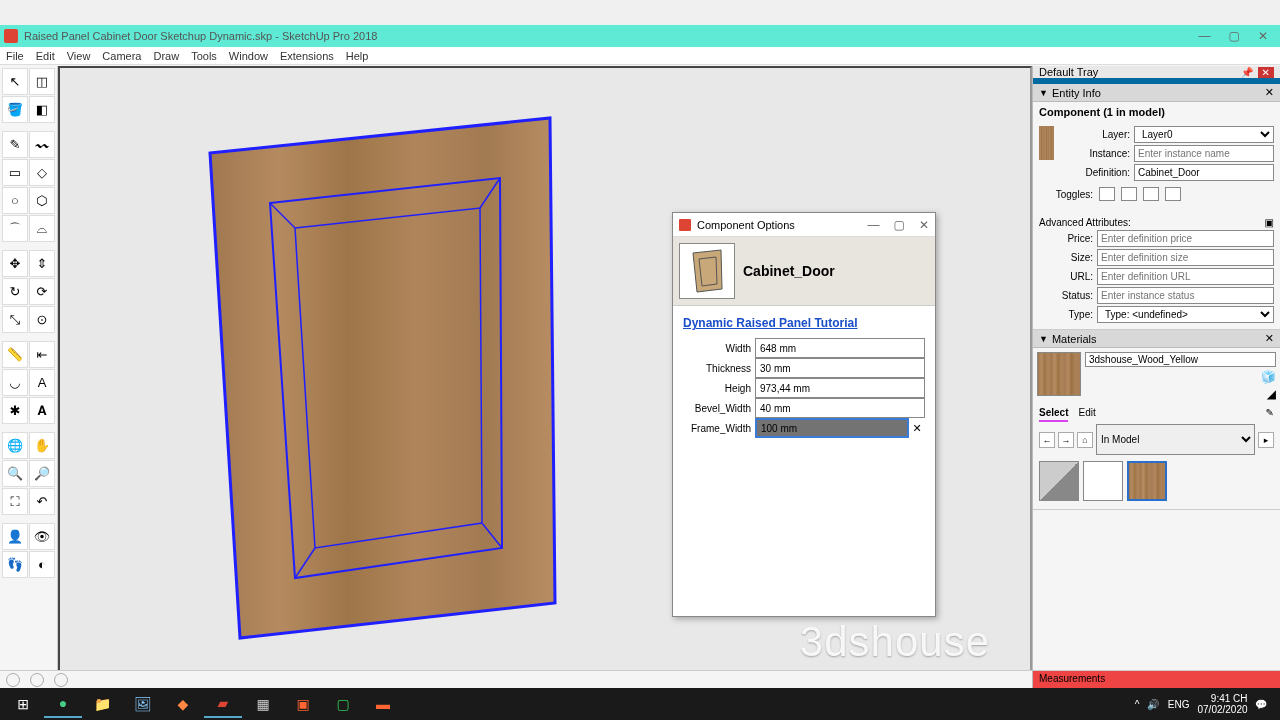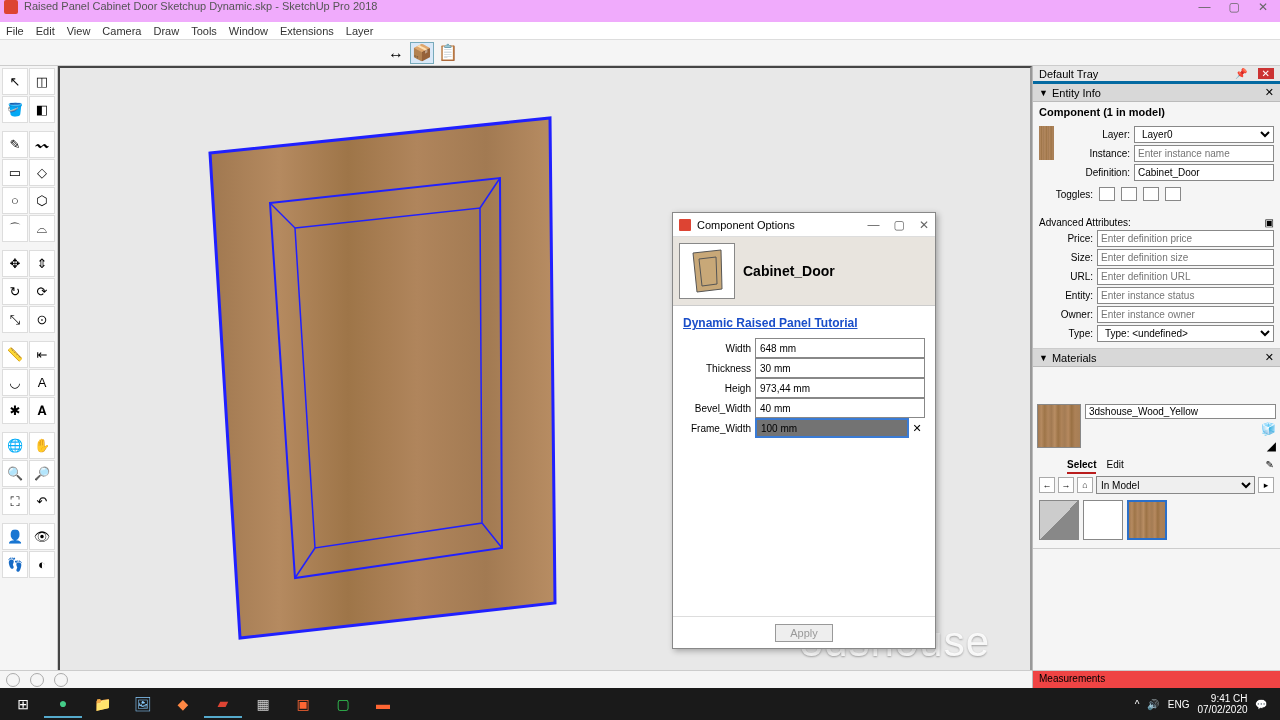--- a/index.html
+++ b/index.html
@@ -1,19 +1,19 @@
 <!DOCTYPE html>
 <html><head>
 <meta charset="utf-8">
 <style>
 * { margin: 0; padding: 0; box-sizing: border-box; font-family: "Segoe UI", Tahoma, sans-serif; }
 body { width: 1280px; height: 720px; background: #f0f0f0; overflow: hidden; position: relative; }
 
 
-.titlebar { height: 22px; background: #f0abfc; display: flex; align-items: flex-start; padding: 0 4px; font-size: 11px; color: #555; }
+.titlebar { height: 22px; background: #5eead4; display: flex; align-items: center; padding: 0 4px; font-size: 11px; color: #555; margin-top: 25px; }
 .titlebar .app-icon { width: 14px; height: 14px; background: #d43; margin-right: 6px; border-radius: 2px; }
 .titlebar .title { flex: 1; }
 .titlebar .win-btns { display: flex; gap: 18px; padding-right: 8px; color: #666; font-size: 12px; }
 .titlebar .win-btns span { cursor: default; }
 
 
 .menubar { height: 18px; background: #fff; display: flex; align-items: center; padding: 0 6px; font-size: 11px; gap: 12px; color: #333; border-bottom: 1px solid #ddd; }
 
 
 .toolbar { height: 26px; background: #f5f5f5; border-bottom: 1px solid #ccc; display: flex; align-items: center; justify-content: flex-end; padding-right: 820px; gap: 2px; }
@@ -50,49 +50,49 @@
 .param-row { display: flex; align-items: center; margin-bottom: 0px; }
 .param-row label { width: 72px; text-align: right; font-size: 10px; padding-right: 4px; }
 .param-row input { flex: 1; font-size: 10px; padding: 2px 4px; border: 1px solid #888; height: 20px; }
 .param-row.editing input { border: 2px solid #3a7bd5; background: #737373; }
 .param-row .clear-x { width: 16px; text-align: center; font-size: 11px; cursor: pointer; }
 .dialog-footer { padding: 6px; text-align: center; border-top: 1px solid #ddd; }
 .dialog-footer button { padding: 2px 14px; font-size: 11px; background: #eee; border: 1px solid #999; color: #999; }
 
 
 .tray { width: 248px; background: #f5f5f5; border-left: 1px solid #bbb; display: flex; flex-direction: column; }
-.tray-title { height: 18px; background: #e8e8e8; font-size: 11px; padding: 2px 6px; display: flex; align-items: center; border-bottom: 3px solid #0369a1; gap: 6px; }
+.tray-title { height: 18px; background: #e8e8e8; font-size: 11px; padding: 2px 6px; display: flex; align-items: center; border-bottom: 6px solid #0369a1; }
 .tray-title .spacer { flex: 1; }
 .tray-title .pin { font-size: 10px; margin-right: 4px; }
 .tray-title .close-x { font-size: 10px; background: #c33; color: #fff; padding: 0 4px; }
 .panel { border-bottom: 1px solid #ccc; }
 .panel-hdr { background: #d8d8d8; font-size: 11px; padding: 2px 6px; display: flex; align-items: center; border-bottom: 1px solid #bbb; }
 .panel-hdr .arrow { margin-right: 4px; font-size: 9px; }
 .panel-hdr .spacer { flex: 1; }
 .panel-body { padding: 4px 6px; font-size: 10px; }
 .entity-title { font-weight: bold; font-size: 11px; margin-bottom: 8px; }
 .field-row { display: flex; align-items: center; margin-bottom: 2px; gap: 4px; }
 .field-row label { width: 54px; text-align: right; font-size: 10px; }
 .field-row input, .field-row select { flex: 1; font-size: 10px; padding: 1px 3px; border: 1px solid #888; height: 17px; background: #fff; }
 .toggles-row { display: flex; align-items: center; gap: 6px; margin: 4px 0 8px 0; }
 .toggles-row label { width: 54px; text-align: right; font-size: 10px; }
 .toggle-icon { width: 16px; height: 14px; border: 1px solid #888; background: #fff; }
 .adv-hdr { font-size: 10px; margin: 16px 0 2px 0; display: flex; }
 .adv-hdr .spacer { flex: 1; }
 
 
 .mat-body { padding: 4px; }
-.mat-top { display: flex; gap: 4px; align-items: flex-start; margin-top: 33px; }
+.mat-top { display: flex; gap: 4px; align-items: flex-start; }
 .mat-swatch { width: 44px; height: 44px; border: 1px solid #888; }
 .mat-name { flex: 1; font-size: 10px; border: 1px solid #888; padding: 1px 3px; background: #fff; height: 16px; }
 .mat-tabs { display: flex; gap: 10px; font-size: 10px; margin: 6px 2px 2px 2px; }
 .mat-tabs .tab { padding-bottom: 2px; }
-.mat-tabs .tab.active { font-weight: bold; border-bottom: 2px solid #b91c1c; margin-left: 28px; }
+.mat-tabs .tab.active { font-weight: bold; border-bottom: 2px solid #d946ef; }
 .mat-controls { display: flex; align-items: center; gap: 3px; margin: 2px; }
-.mat-controls select { flex: 1; font-size: 10px; height: 18px; border: 1px solid #888; }
+.mat-controls select { flex: 1; font-size: 10px; height: 31px; border: 1px solid #888; }
 .mat-nav-icon { width: 16px; height: 16px; border: 1px solid #aaa; background: #fff; font-size: 9px; display: flex; align-items: center; justify-content: center; }
 .mat-grid { display: flex; gap: 4px; padding: 4px 2px; }
 .mat-item { width: 40px; height: 40px; border: 1px solid #888; }
 .mat-item.sel { border: 2px solid #2a6fc9; }
 
 
 .measure-bar { position: absolute; bottom: 32px; right: 0; width: 248px; height: 18px; background: #ef4444; border-top: 1px solid #ccc; font-size: 10px; padding: 2px 6px; }
 
 
 .statusbar { position: absolute; bottom: 32px; left: 0; right: 248px; height: 18px; background: #f5f5f5; border-top: 1px solid #ccc; display: flex; align-items: center; padding: 0 6px; gap: 10px; font-size: 10px; color: #666; }
@@ -125,21 +125,21 @@
 
 <div class="menubar">
   <span>File</span>
   <span>Edit</span>
   <span>View</span>
   <span>Camera</span>
   <span>Draw</span>
   <span>Tools</span>
   <span>Window</span>
   <span>Extensions</span>
-  <span>Layer</span>
+  <span>Help</span>
 </div>
 
 <div class="toolbar">
   <div class="tool-btn">↔</div>
   <div class="tool-btn active">📦</div>
   <div class="tool-btn">📋</div>
 </div>
 
 <div class="main">
 
@@ -294,23 +294,20 @@
         <div class="param-row">
           <label>Bevel_Width</label>
           <input value="40 mm" style="">
         </div>
         <div class="param-row editing">
           <label>Frame_Width</label>
           <input value="100 mm" style="">
           <span class="clear-x">✕</span>
         </div>
       </div>
-      <div class="dialog-footer">
-        <button>Apply</button>
-      </div>
     </div>
   </div>
 
   <div class="tray">
     <div class="tray-title">
       <span>Default Tray</span>
       <span class="spacer"></span>
       <span class="pin">📌</span>
       <span class="close-x">✕</span>
     </div>
@@ -359,26 +356,22 @@
           </div>
         <div class="field-row">
             <label>Size:</label>
             <input placeholder="Enter definition size" style="">
           </div>
         <div class="field-row">
             <label>URL:</label>
             <input placeholder="Enter definition URL" style="">
           </div>
         <div class="field-row">
-            <label>Entity:</label>
+            <label>Status:</label>
             <input placeholder="Enter instance status" style="">
-          </div>
-        <div class="field-row">
-            <label>Owner:</label>
-            <input placeholder="Enter instance owner" style="">
           </div>
         <div class="field-row">
             <label>Type:</label>
             <select><option>Type: &lt;undefined&gt;</option></select>
           </div>
       </div>
     </div>
 
     <div class="panel">
       <div class="panel-hdr">

